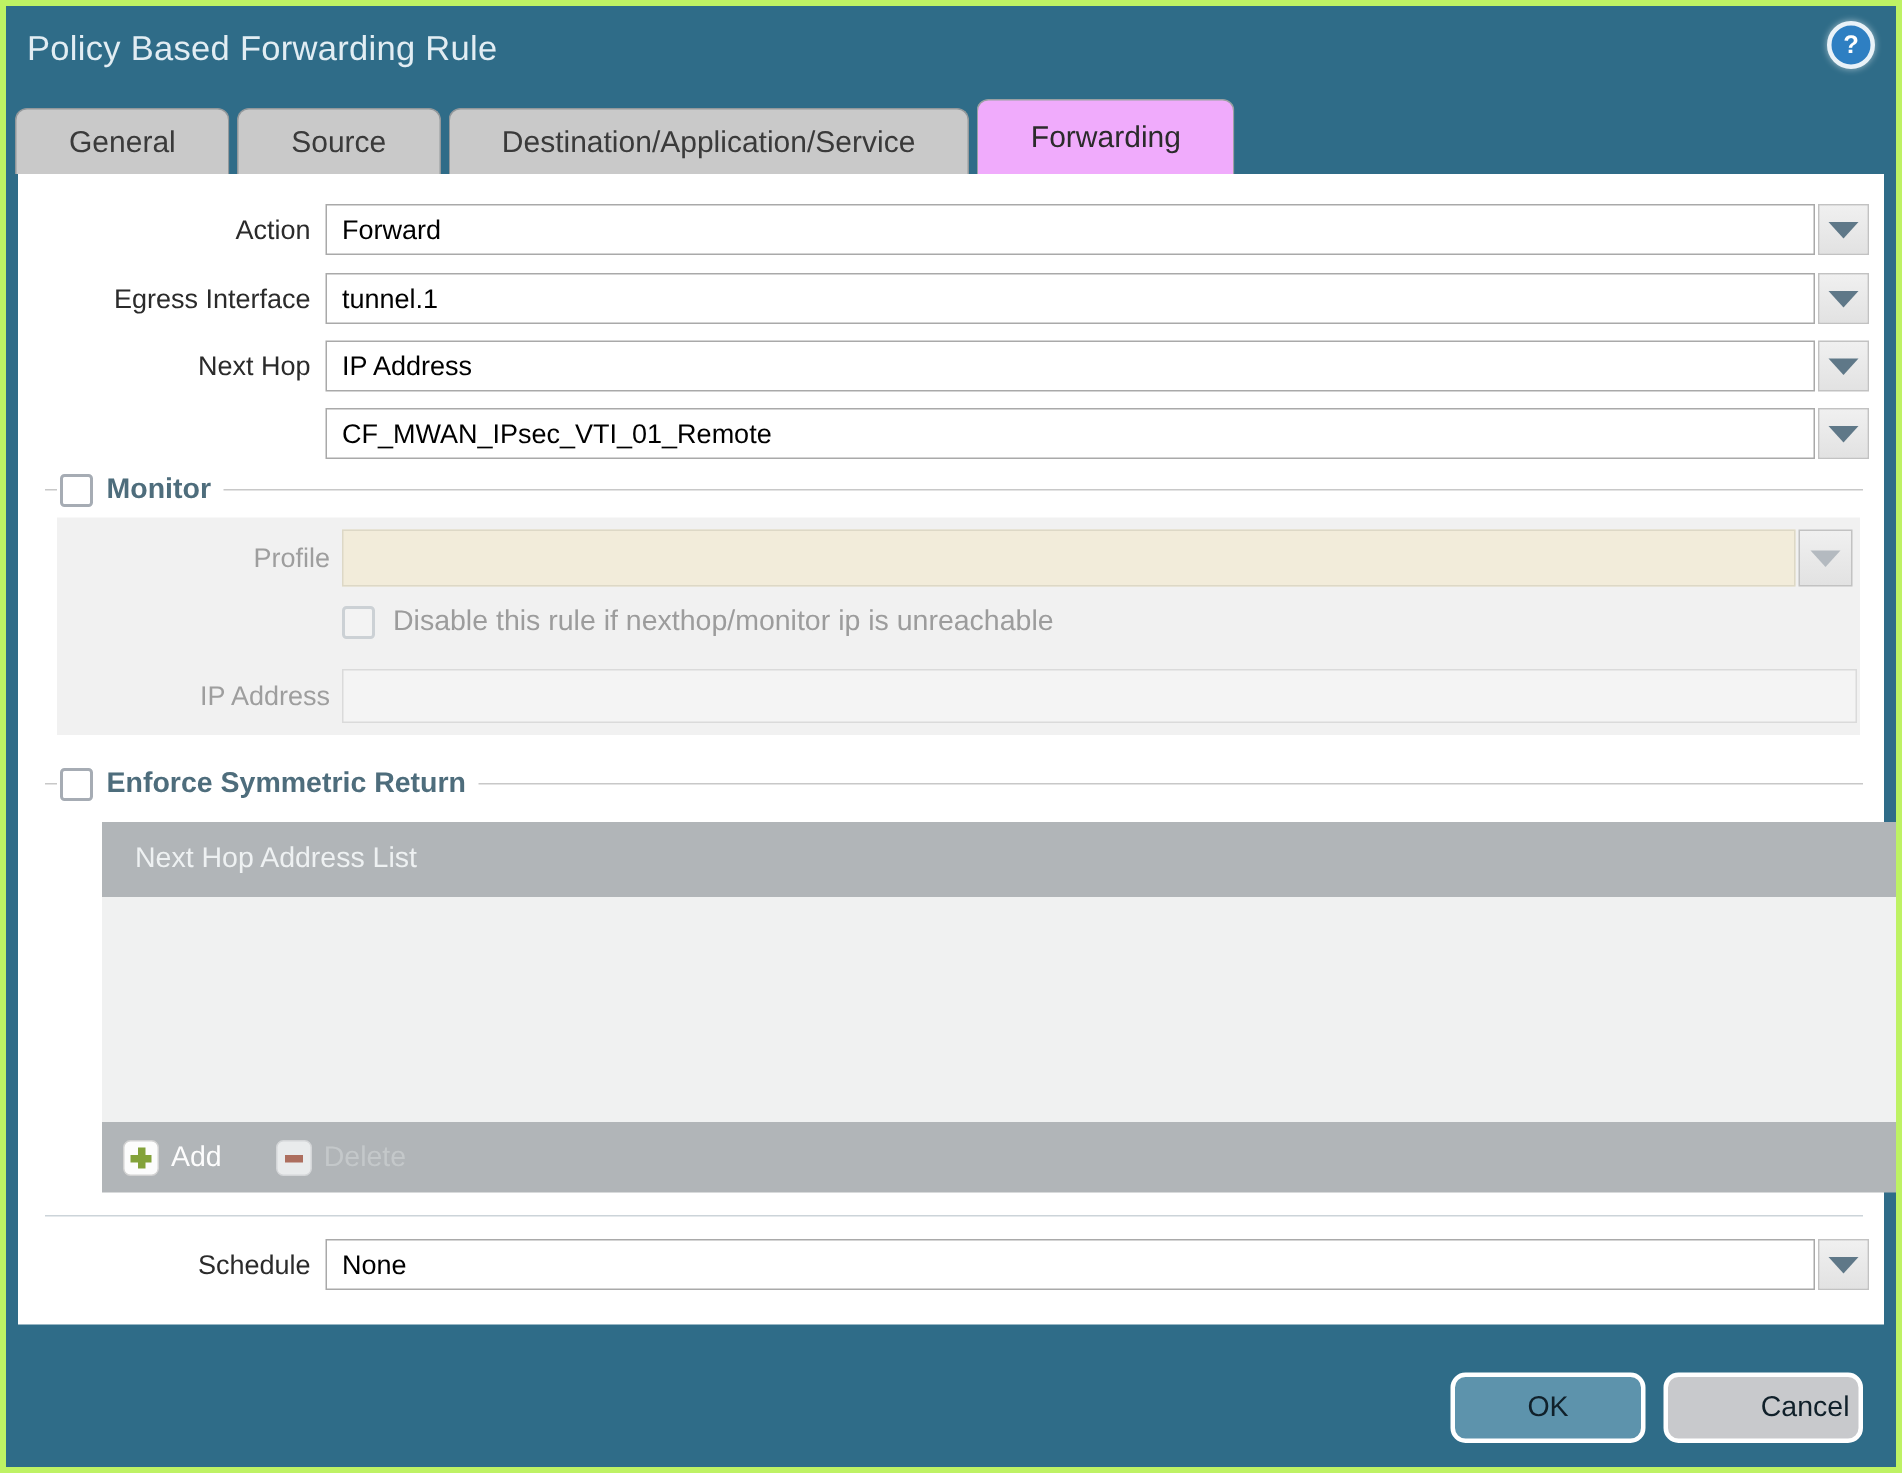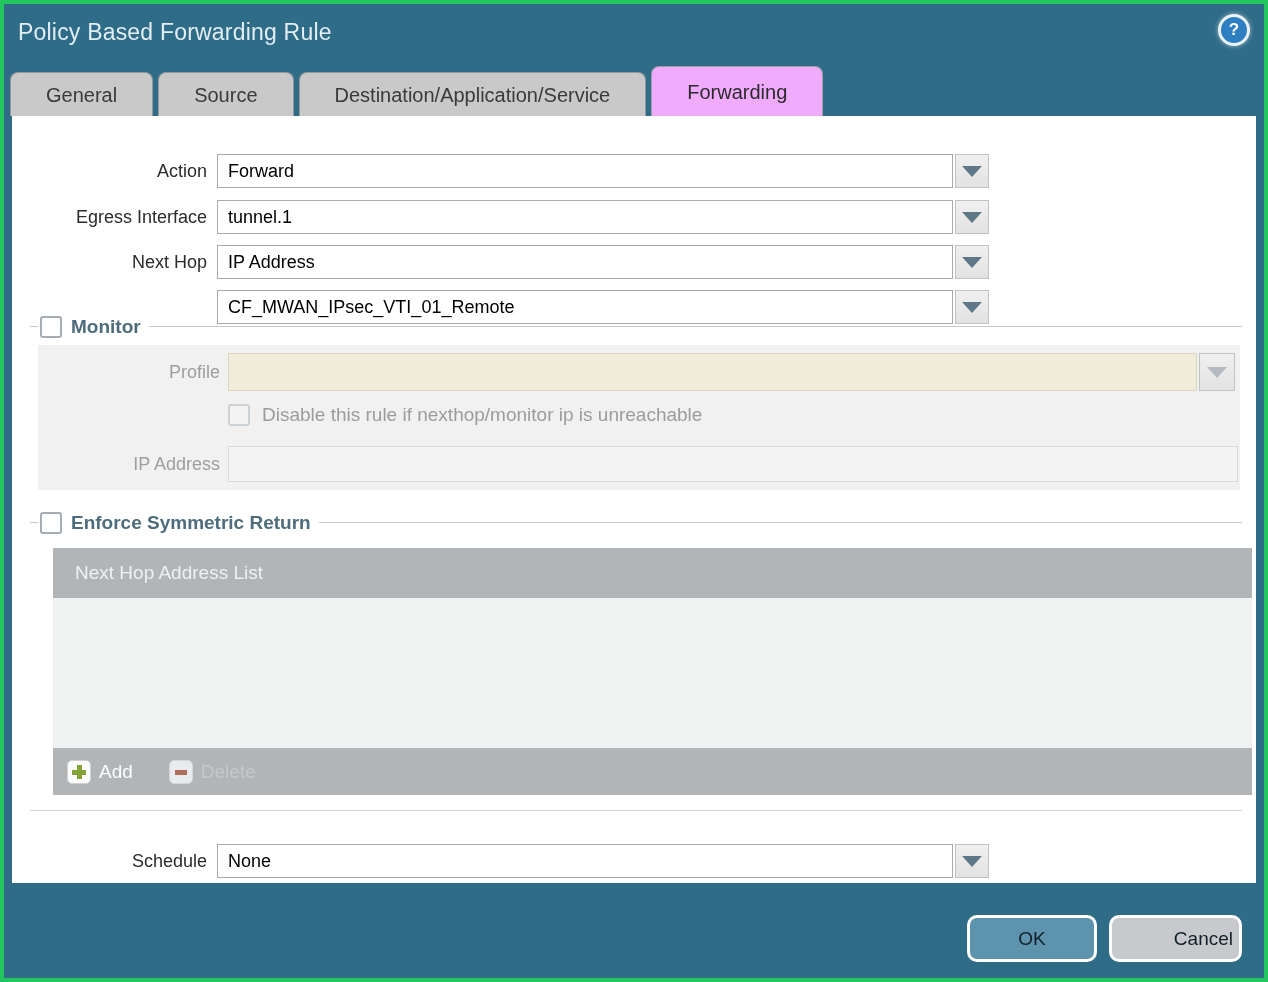--- a/index.html
+++ b/index.html
@@ -1,20 +1,20 @@
 <!DOCTYPE html>
 <html><head>
 <meta charset="utf-8">
 <style>
   html,body { margin:0; padding:0; background:#0d0d0d; }
   * { font-family:"Liberation Sans","DejaVu Sans",sans-serif; }
 
   .frame {
     position:relative; width:1268px; height:982px; box-sizing:border-box;
-    background:#2f6c88; border:4px solid #22c55e; overflow:hidden;
+    background:#2f6c88; border:4px solid #bef264; overflow:hidden;
   }
 
   
   .title { position:absolute; left:14px; top:15px; font-size:23px; color:#e2edf3; letter-spacing:.2px; }
   .help {
     position:absolute; top:10px; right:14px; width:26px; height:26px; border-radius:50%;
     background:#2e7fc2; border:3px solid #e9f2f8; box-shadow:0 0 5px rgba(255,255,255,.55);
     color:#fff; font-size:17px; font-weight:bold; display:flex; align-items:center; justify-content:center;
     cursor:pointer;
   }
@@ -26,21 +26,21 @@
     border-radius:8px 8px 0 0; height:44px; line-height:44px; padding:0 35px;
     font-size:20px; color:#3a3a3a; box-sizing:border-box; cursor:pointer; white-space:nowrap;
   }
   .tab.active {
     background:#f0abfc; height:50px; line-height:50px; color:#2b2b2b; border-color:#9aa0a3;
   }
 
   
   .content { position:absolute; left:8px; top:112px; width:1244px; height:767px; background:#ffffff; }
 
-  .frow { position:absolute; left:0; width:977px; height:34px; display:flex;margin-top:18px; }
+  .frow { position:absolute; left:0; width:1234px; height:34px; display:flex; }
   .lbl { width:205px; box-sizing:border-box; padding-right:10px; text-align:right;
          line-height:34px; font-size:18px; color:#2b2b2b; white-space:nowrap; }
   .field { flex:1; box-sizing:border-box; border:1px solid #a9a9a9; background:#fff;
            line-height:32px; padding:0 10px; font-size:18px; color:#000; white-space:nowrap; overflow:hidden; }
   .ddbtn { width:34px; height:34px; margin-left:2px; box-sizing:border-box;
            background:linear-gradient(#f0f0f0,#e2e2e2); border:1px solid #c2c2c2;
            display:flex; align-items:center; justify-content:center; cursor:pointer; }
   .arrow { width:0; height:0; border-left:10px solid transparent; border-right:10px solid transparent;
            border-top:11px solid #5f7888; }
   .arrow.gray { border-top-color:#b4bac0; }
@@ -60,21 +60,21 @@
   .panel { position:absolute; left:26px; top:229px; width:1202px; height:145px; background:#f1f1f1; }
   .prow { position:absolute; left:0; width:100%; display:flex; }
   .plbl { width:190px; box-sizing:border-box; padding-right:8px; text-align:right;
           font-size:18px; color:#9e9e9e; }
   .cream { width:969px; height:38px; box-sizing:border-box; background:#f2ecda; border:1px solid #ddd8c6; }
   .ddbtn.tall { height:38px; width:36px; }
   .ghostinput { width:1010px; height:36px; box-sizing:border-box; background:#f4f4f4; border:1px solid #dadada; }
   .distext { font-size:19px; color:#9c9c9c; margin-left:12px; line-height:24px; }
 
   
-  .nhtable { position:absolute; left:29px; top:432px; width:1199px;padding-left:12px; }
+  .nhtable { position:absolute; left:44px; top:432px; width:1199px;padding-left:12px; }
   .thead { height:50px; background:#b1b5b8; color:#eef1f2; font-size:19px; line-height:50px;
            padding-left:22px; box-sizing:border-box; }
   .tbody { height:150px; background:#f0f1f1; }
   .tfoot { height:47px; background:#b1b5b8; display:flex; align-items:center; padding-left:14px; gap:36px; }
   .toolbtn { display:flex; align-items:center; gap:8px; font-size:19px; color:#fdfdfd; cursor:pointer; }
   .toolbtn.disabled { color:#c4c8ca; cursor:default; }
   .icbox { width:24px; height:24px; box-sizing:border-box; border-radius:5px; position:relative;
            background:#fcfcfc; border:1px solid #d2d2d2; }
   .icbox.minusbox { background:#e9ebec; border-color:#d4d6d8; }
   .plus::before { content:""; position:absolute; left:4px; right:4px; top:9px; height:5px; background:#83a23a; }

